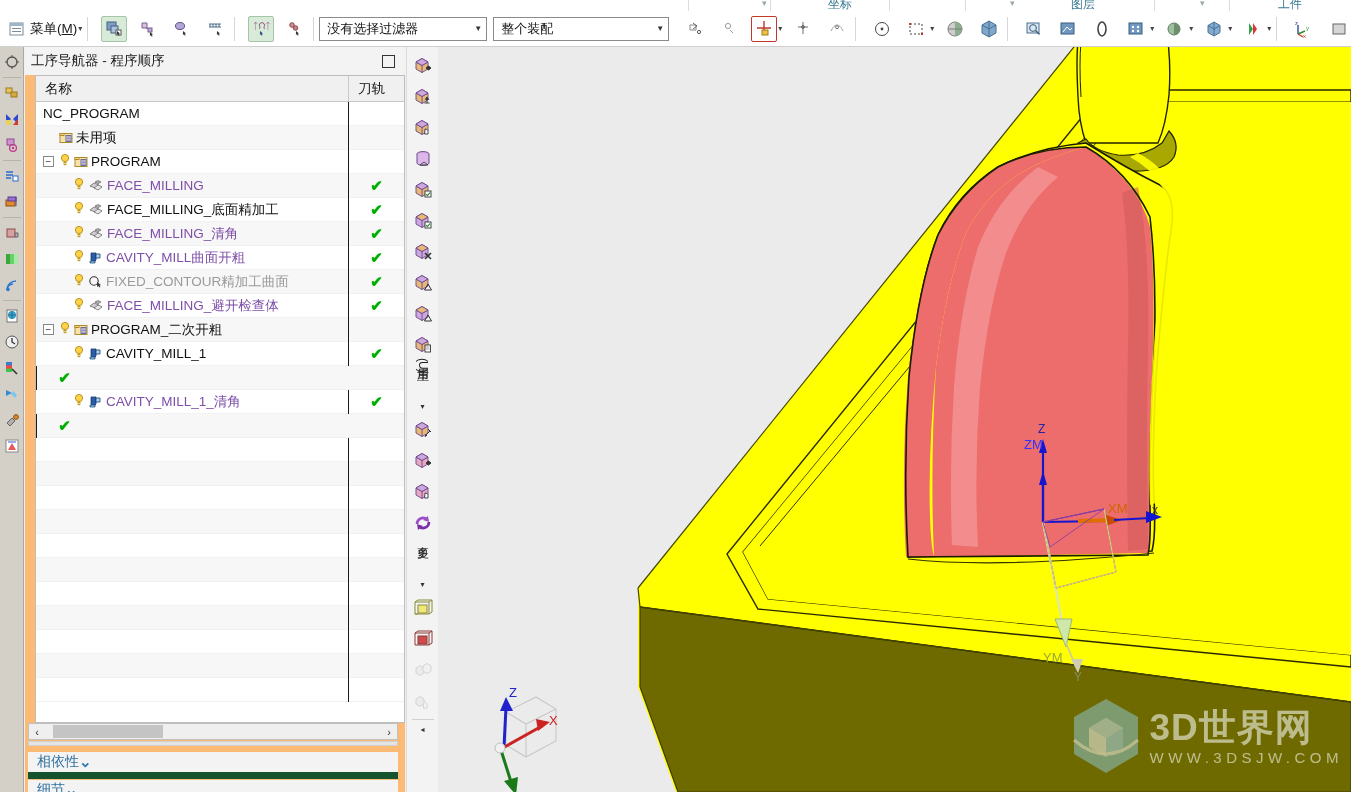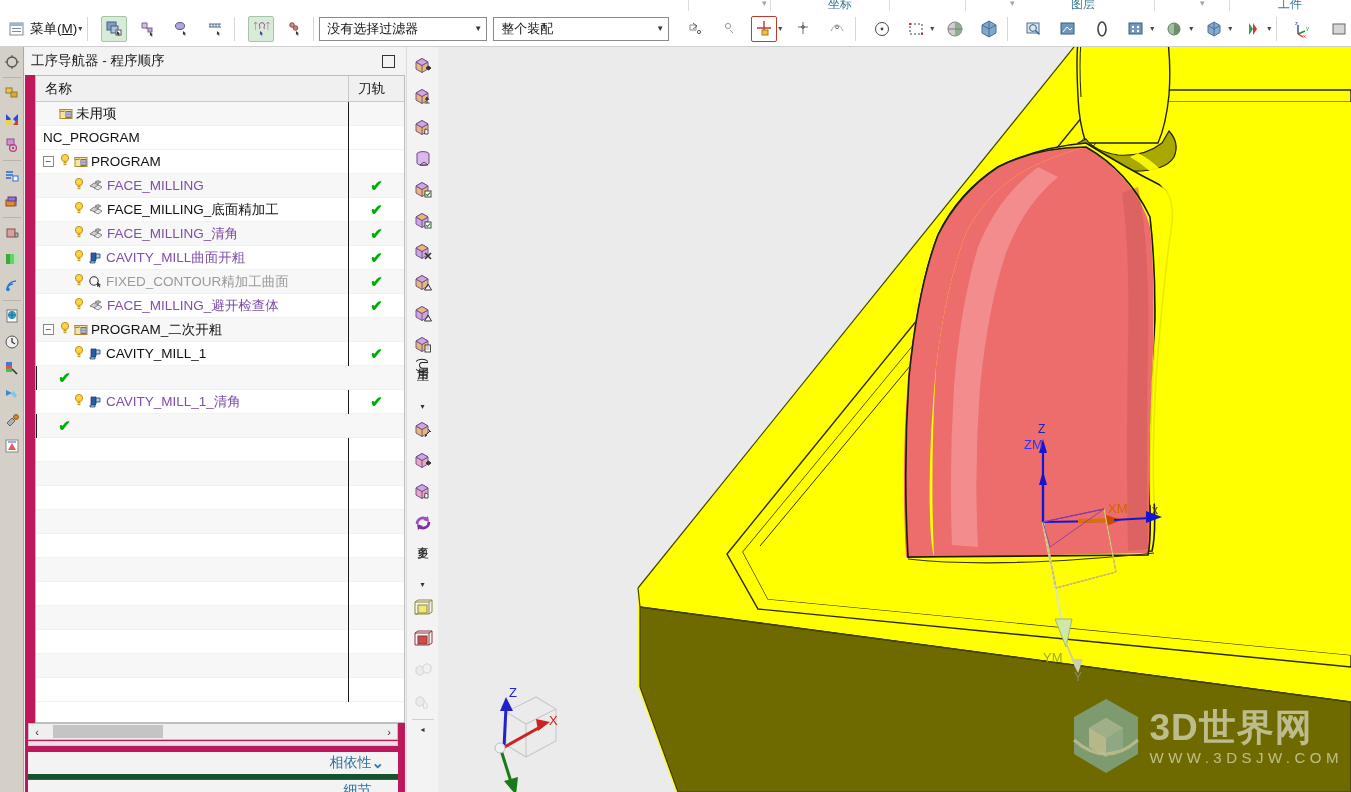--- a/index.html
+++ b/index.html
@@ -70,21 +70,21 @@
   }
   .resbar .ritem {
     width: 22px; height: 26px; display: flex; align-items: center;
     justify-content: center; cursor: default;
   }
   .resbar .rsep { width: 18px; height: 1px; background: #b7b3ab; margin: 2px 0; }
 
   
   .nav {
     position: absolute; top: 47px; left: 25px; width: 380px; height: 745px;
-    background: #be185d;
+    background: #fdba74;
   }
   .nav-title {
     height: 28px; display: flex; align-items: center; justify-content: space-between;
     padding: 0 10px 0 6px; font-size: 13.5px; color: #1a1a1a; background: #f3f3f3;
   }
   .nav-title .pinbox {
     width: 13px; height: 13px; border: 1.6px solid #333; background: #f3f3f3;
   }
   .tree-wrap {
     position: absolute; top: 28px; left: 10px; width: 370px; height: 648px;
@@ -136,22 +136,22 @@
     position: absolute; left: 8px; top: 1px; width: 110px; height: 13px;
     background: #c4c4c4;
   }
   .hscroll-outer {
     position: absolute; left: 3px; top: 694px; width: 370px; height: 5px;
     background: #e4e4e4; border: 1px solid #d0d0d0;
   }
 
   .collapse {
     position: absolute; left: 3px; width: 370px; height: 27px;
-    border-bottom: 5px solid #14532d;
-    display: flex; align-items: center; justify-content: flex-end;
+    border-bottom: 7px solid #14532d;
+    display: flex; align-items: center; justify-content: flex-start;
     padding: 0 14px 0 9px; font-size: 14px; color: #2f6f9f; background: #f3f3f3;
   }
   .collapse .cv { font-size: 15px; color: #2f7cb5; font-weight: bold; }
 
   
   .vtool {
     position: absolute; top: 47px; left: 406px; width: 32px; height: 745px;
     background: #f3f3f3; border-left: 1px solid #dcdcdc;
     display: flex; flex-direction: column; align-items: center; padding-top: 3px;
   }
@@ -527,39 +527,39 @@
       <span>工序导航器 - 程序顺序</span>
       <span class="pinbox"></span>
     </div>
 
     <div class="tree-wrap">
       <div class="thead">
         <div class="c1">名称</div>
         <div class="c2">刀轨</div>
       </div>
       <div id="treeRows">
+          <div class="trow">
+            <div class="name">
+              <span class="spacer-ind" style="width: 4px;"></span>
+              <span class="lbl-dark">NC_PROGRAM</span>
+            </div>
+            <div class="mark"></div>
+          </div>
           <div class="trow alt">
             <div class="name">
               <span class="spacer-ind" style="width: 20px;"></span>
               <span style="flex: 0 0 auto; display: flex;">
                 <svg width="14" height="14" viewBox="0 0 14 14">
                   <rect x="1" y="2.5" width="12" height="9" fill="#f5e3a8" stroke="#b08a2a"></rect>
                   <rect x="1" y="2.5" width="4" height="2" fill="#e8cf80" stroke="#b08a2a"></rect>
                   <rect x="7" y="4.5" width="5" height="6" fill="#d8d8f0" stroke="#6a6a9a"></rect>
                   <path d="M8 6h3M8 7.6h3M8 9.2h3" stroke="#6a6a9a" stroke-width="0.7"></path>
                 </svg>
               </span>
               <span class="lbl-dark">未用项</span>
-            </div>
-            <div class="mark"></div>
-          </div>
-          <div class="trow">
-            <div class="name">
-              <span class="spacer-ind" style="width: 4px;"></span>
-              <span class="lbl-dark">NC_PROGRAM</span>
             </div>
             <div class="mark"></div>
           </div>
           <div class="trow">
             <div class="name">
               <span class="spacer-ind" style="width: 4px;"></span>
               <span class="exp">−</span>
               <span class="bulb"><svg width="12" height="14" viewBox="0 0 12 14">
                   <circle cx="6" cy="5" r="3.6" fill="#ffd24a" stroke="#b08a10" stroke-width="0.9"></circle>
                   <rect x="4.4" y="9" width="3.2" height="1.5" fill="#c8a020"></rect>

